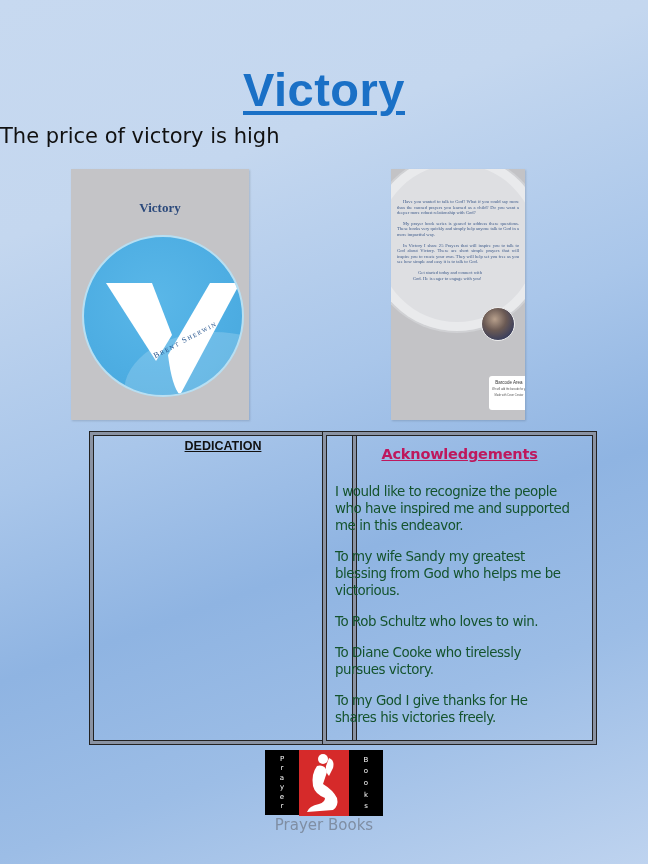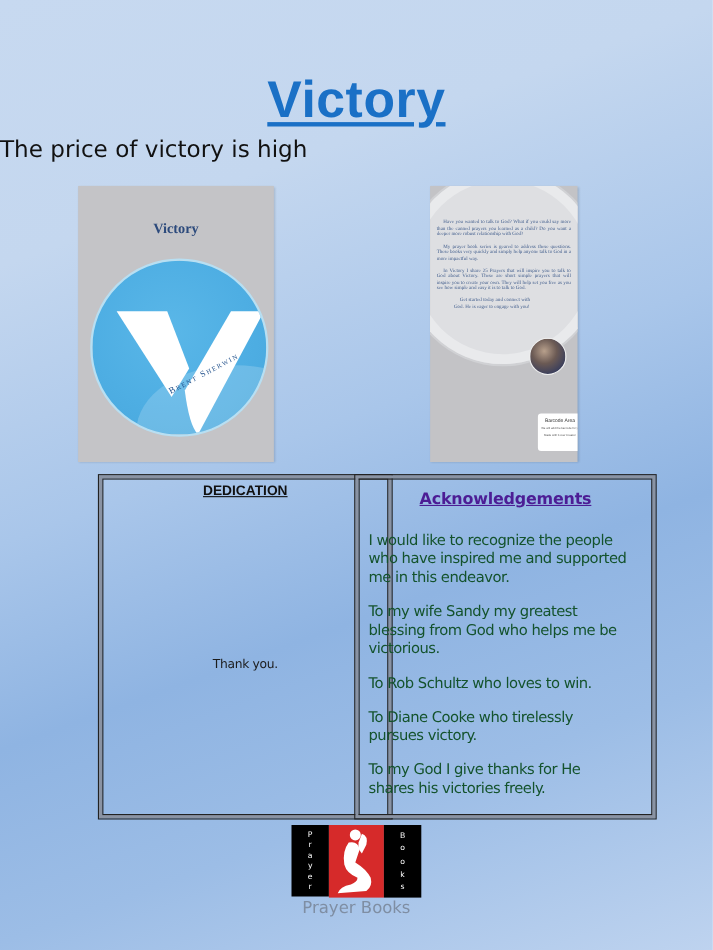--- a/index.html
+++ b/index.html
@@ -133,21 +133,21 @@
     letter-spacing: -0.3px;
   }
   .ded-p1 { top: 86px; }
   .ded-thanks { top: 163px; }
   .ded-p2 { top: 201px; }
 
   .ack-heading {
     position: absolute; left: 0; right: 0; top: 14px;
     text-align: center;
     font-family: "DejaVu Sans", sans-serif;
-    font-weight: bold; font-size: 14.5px; color: #4c1d95;
+    font-weight: bold; font-size: 14.5px; color: #be185d;
     text-decoration: underline;
     letter-spacing: -0.2px;
   }
   .ack-body {
     position: absolute; left: 12px; right: 24px; top: 51px;
     font-family: "DejaVu Sans", sans-serif;
     font-size: 13.4px; line-height: 17px; color: #14532d;
     letter-spacing: -0.45px;
   }
   .ack-body p { margin-bottom: 14px; }
@@ -206,21 +206,20 @@
     <div class="photo"></div>
     <div class="barcode-box">
       <div class="bc-title">Barcode Area</div>
       <div class="bc-line">We will add the barcode for you.</div>
       <div class="bc-line">Made with Cover Creator</div>
     </div>
   </div>
 
   <div class="panel panel-left">
     <div class="ded-heading">DEDICATION</div>
-    <div class="ded-body ded-thanks">Thank you.</div>
   </div>
 
   <div class="panel panel-right">
     <div class="ack-heading">Acknowledgements</div>
     <div class="ack-body">
       <p>I would like to recognize the people who have inspired me and supported me in this endeavor.</p>
       <p>To my wife Sandy my greatest blessing from God who helps me be victorious.</p>
       <p>To Rob Schultz who loves to win.</p>
       <p>To Diane Cooke who tirelessly pursues victory.</p>
       <p>To my God I give thanks for He shares his victories freely.</p>

